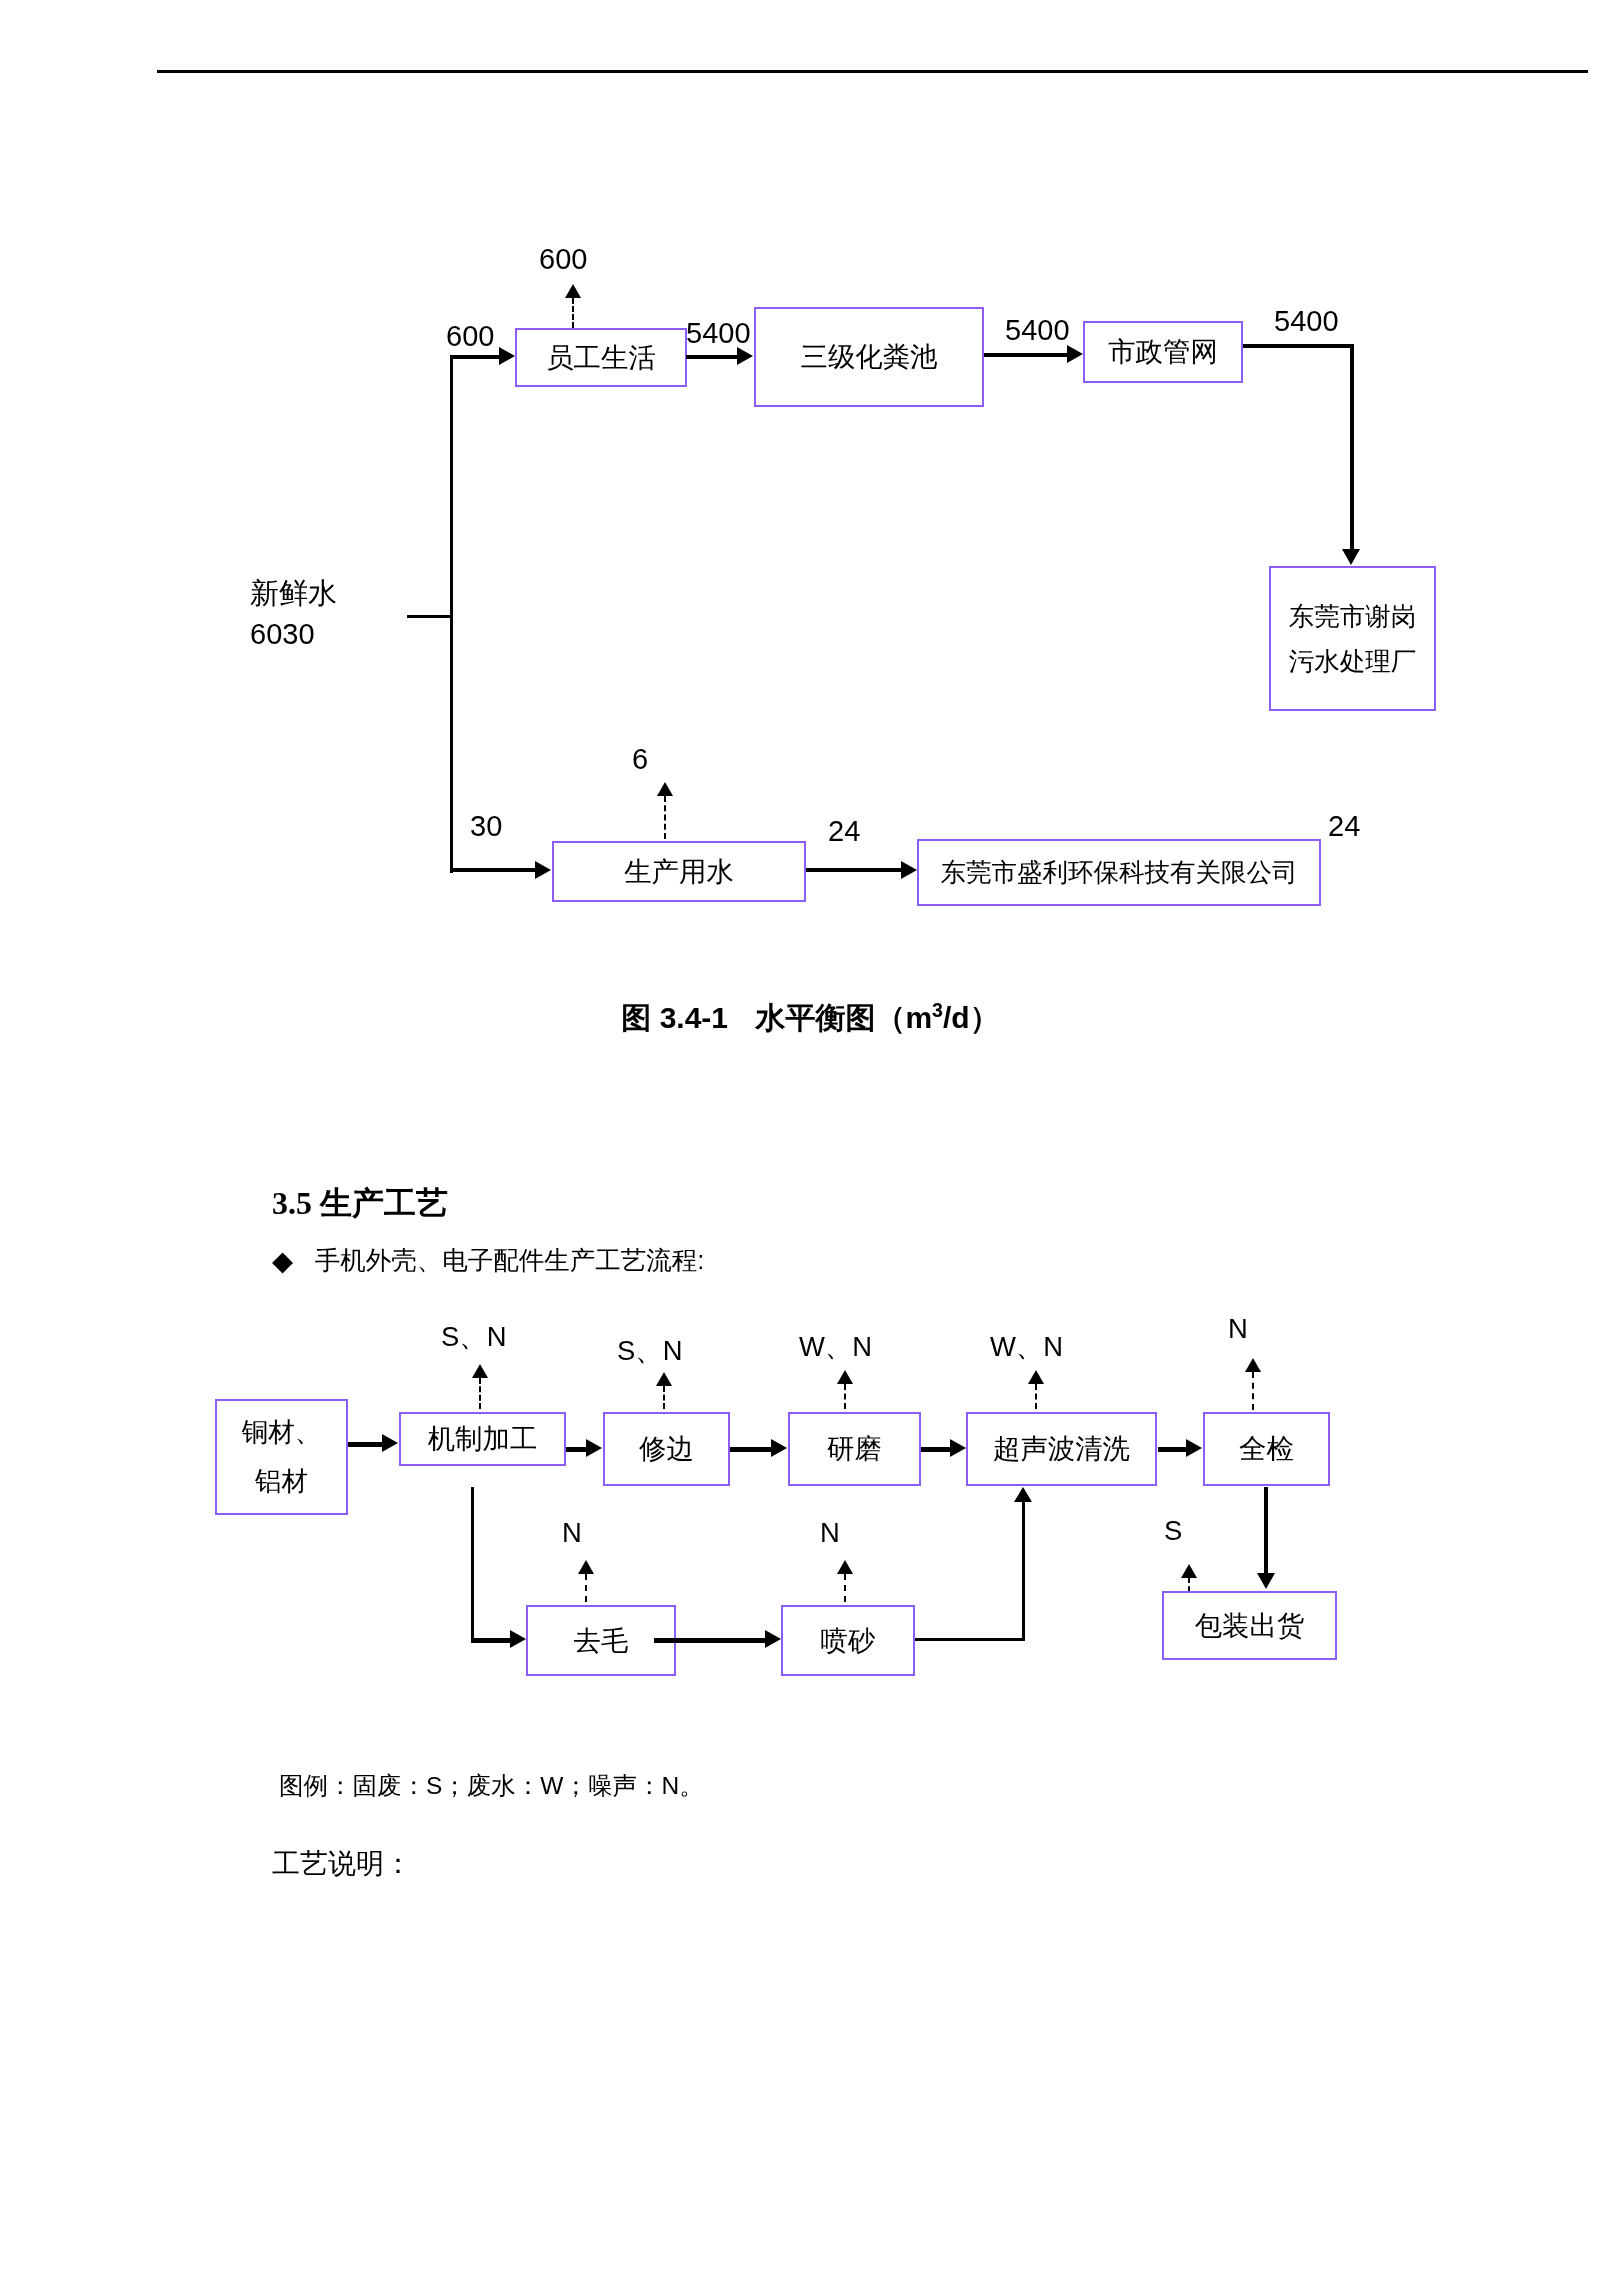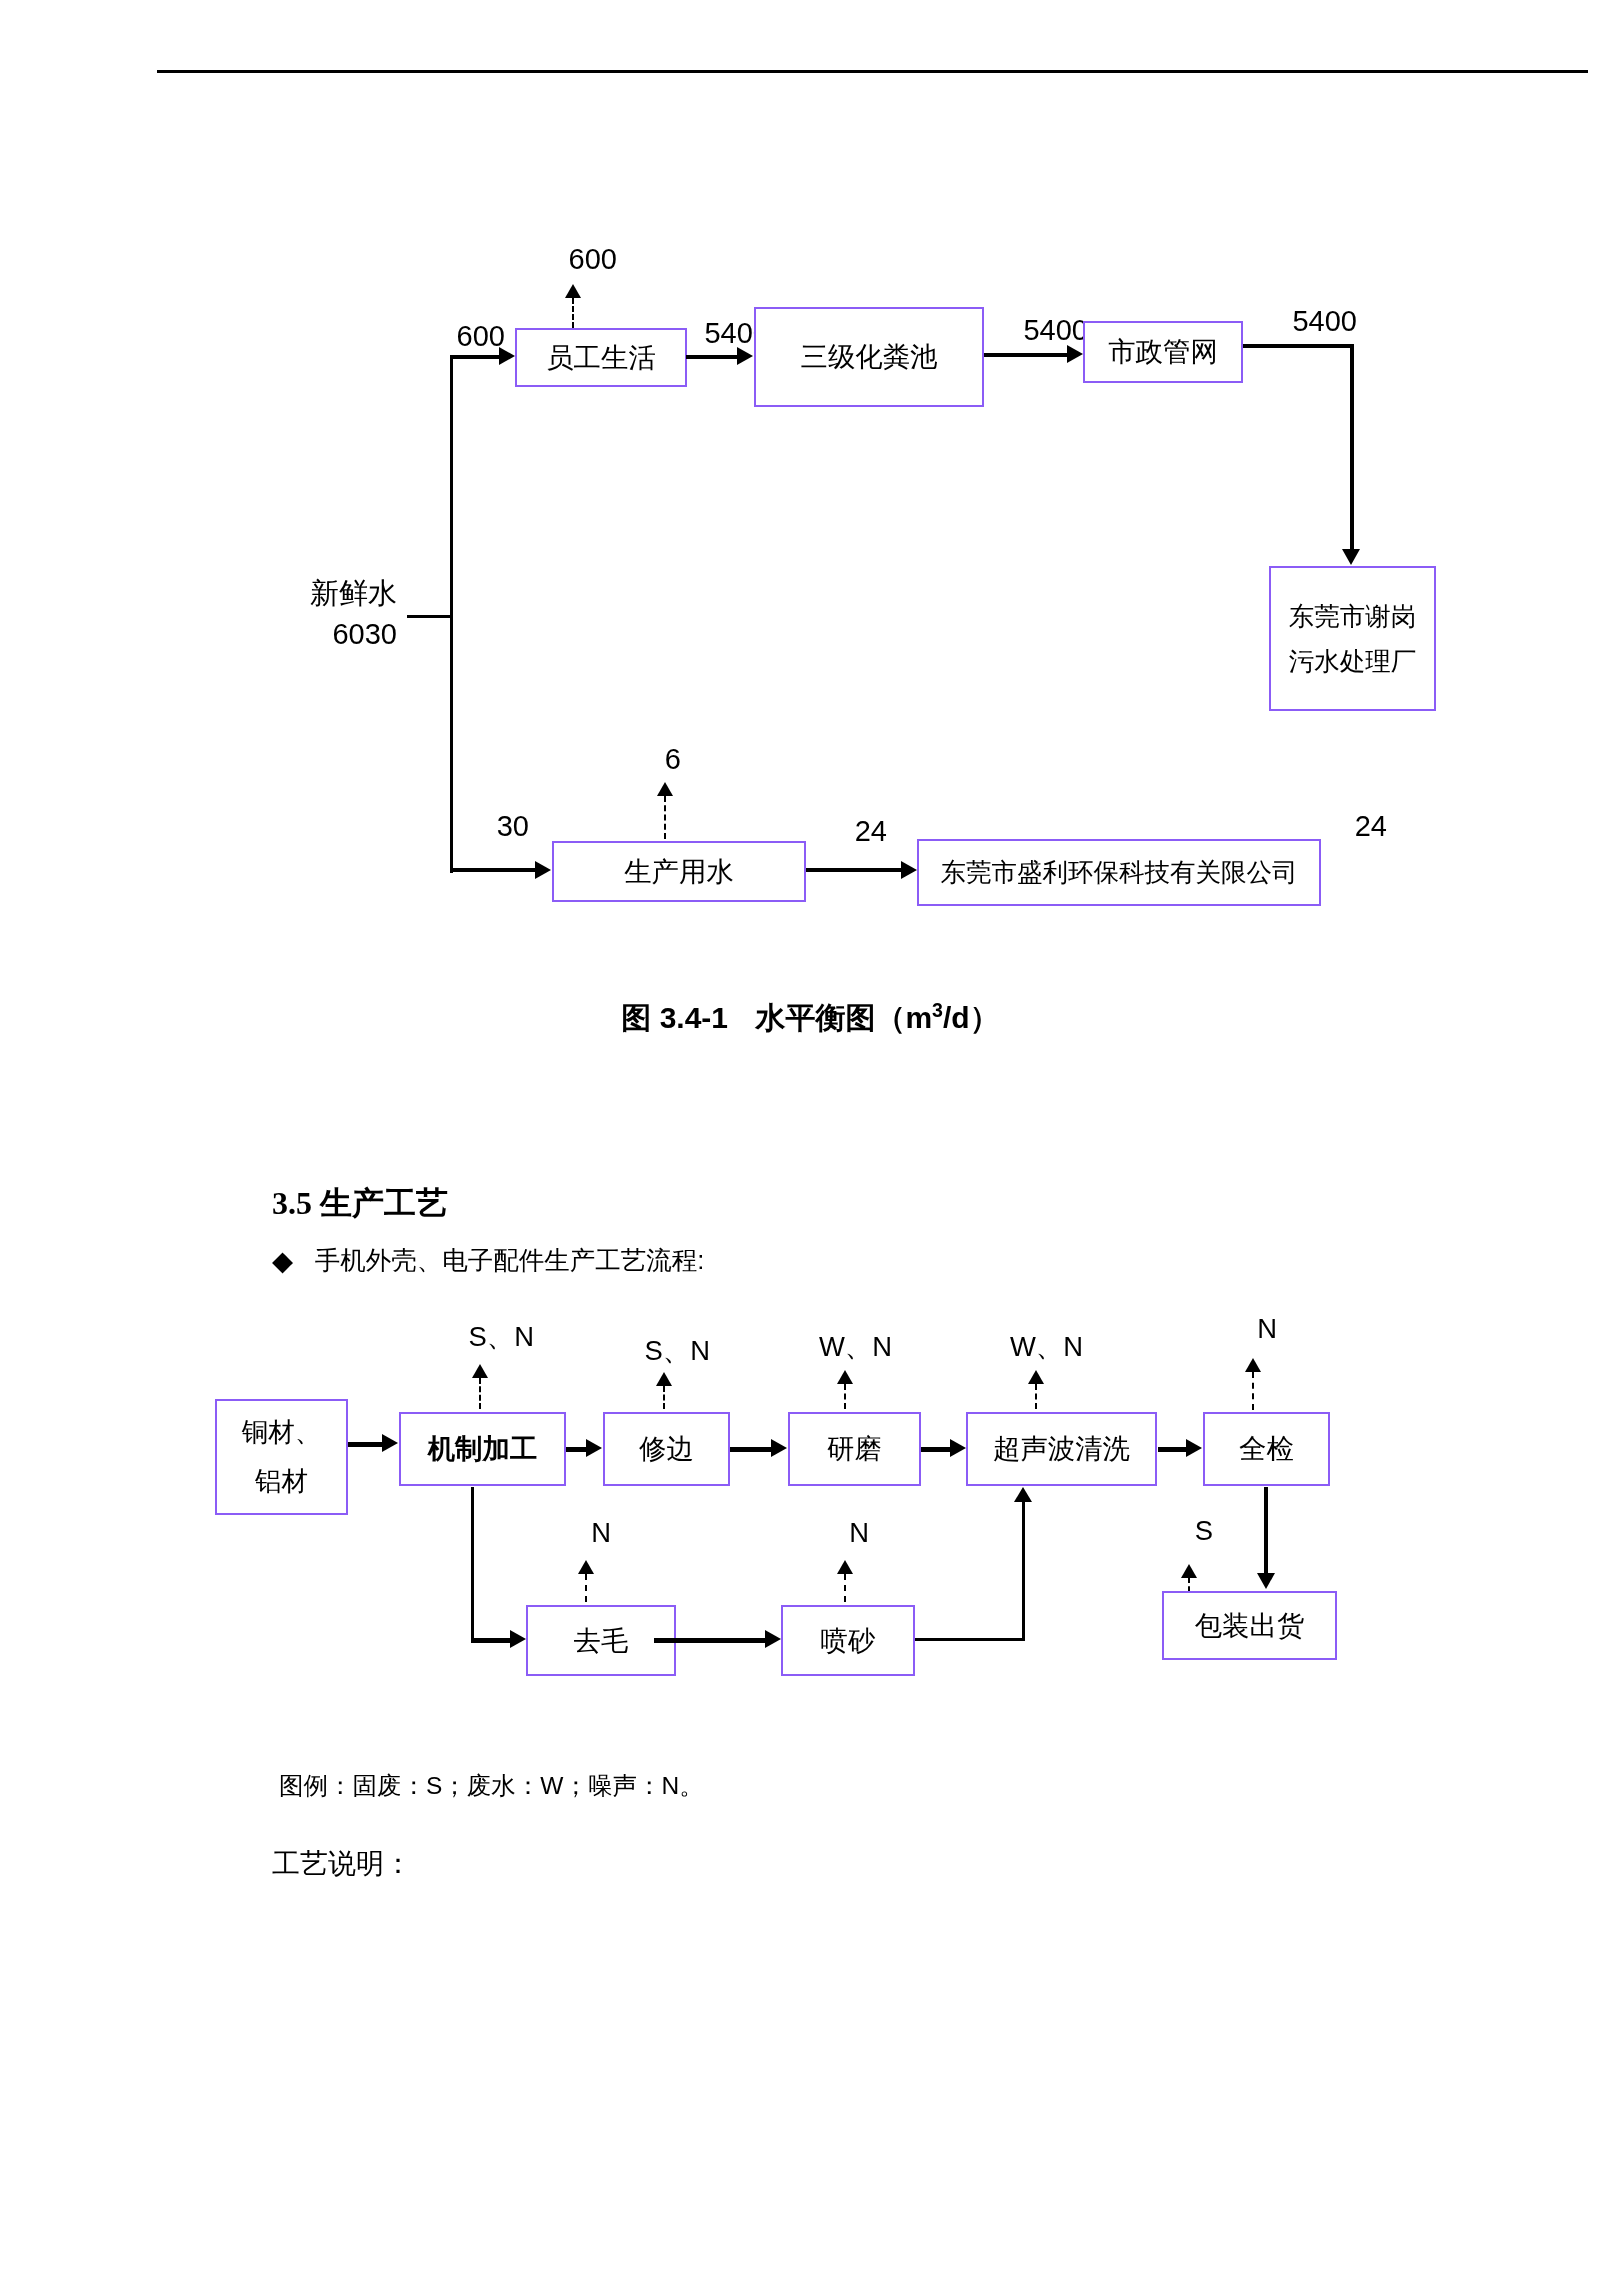--- a/index.html
+++ b/index.html
@@ -6,21 +6,21 @@
   .page{
     position:relative; width:1621px; height:2294px; background:#ffffff;
     font-family:"Liberation Sans", sans-serif; color:#000; overflow:hidden;
   }
   .rule{position:absolute;background:#000;}
   .box{
     position:absolute; border:2px solid #8b5cf6; background:#fff;
     display:flex; flex-direction:column; align-items:center; justify-content:center;
     text-align:center; font-size:27.4px; line-height:1.45; box-sizing:border-box;
   }
-  .lbl{position:absolute; font-size:29px; text-align:right;}
+  .lbl{position:absolute; font-size:29px; text-align:left;}
   .hline{position:absolute; background:#000;}
   .vline{position:absolute; background:#000;}
   .ah-right{position:absolute; width:0; height:0;
     border-top:9.8px solid transparent; border-bottom:9.8px solid transparent; border-left:16.7px solid #000;}
   .ah-down{position:absolute; width:0; height:0;
     border-left:9.8px solid transparent; border-right:9.8px solid transparent; border-top:16.7px solid #000;}
   .ah-up-solid{position:absolute; width:0; height:0;
     border-left:9.8px solid transparent; border-right:9.8px solid transparent; border-bottom:15.7px solid #000;}
   .dasharrow{position:absolute; width:17.6px; display:flex; flex-direction:column; align-items:center;}
   .dasharrow .tri{width:0; height:0; border-left:8.8px solid transparent; border-right:8.8px solid transparent; border-bottom:14.7px solid #000;}
@@ -118,21 +118,21 @@
   <div class="heading" style="left:272px;top:1182px;">3.5 生产工艺</div>
   <div class="bullet-line" style="left:272px;top:1243px;">
     <span class="dia">◆</span>
     <span>手机外壳、电子配件生产工艺流程:</span>
   </div>
 
   <div class="box" style="left:215px;top:1399px;width:133px;height:116px;font-size:26.5px;line-height:49px;">
     <div>铜材、</div>
     <div>铝材</div>
   </div>
-  <div class="box" style="left:399px;top:1412px;width:167px;height:74px;font-weight:bold;">
+  <div class="box" style="left:399px;top:1412px;width:167px;height:54px;">
     <span>机制加工</span>
   </div>
   <div class="box" style="left:603px;top:1412px;width:127px;height:74px;">
     <span>修边</span>
   </div>
   <div class="box" style="left:788px;top:1412px;width:133px;height:74px;">
     <span>研磨</span>
   </div>
   <div class="box" style="left:966px;top:1412px;width:191px;height:74px;">
     <span>超声波清洗</span>

